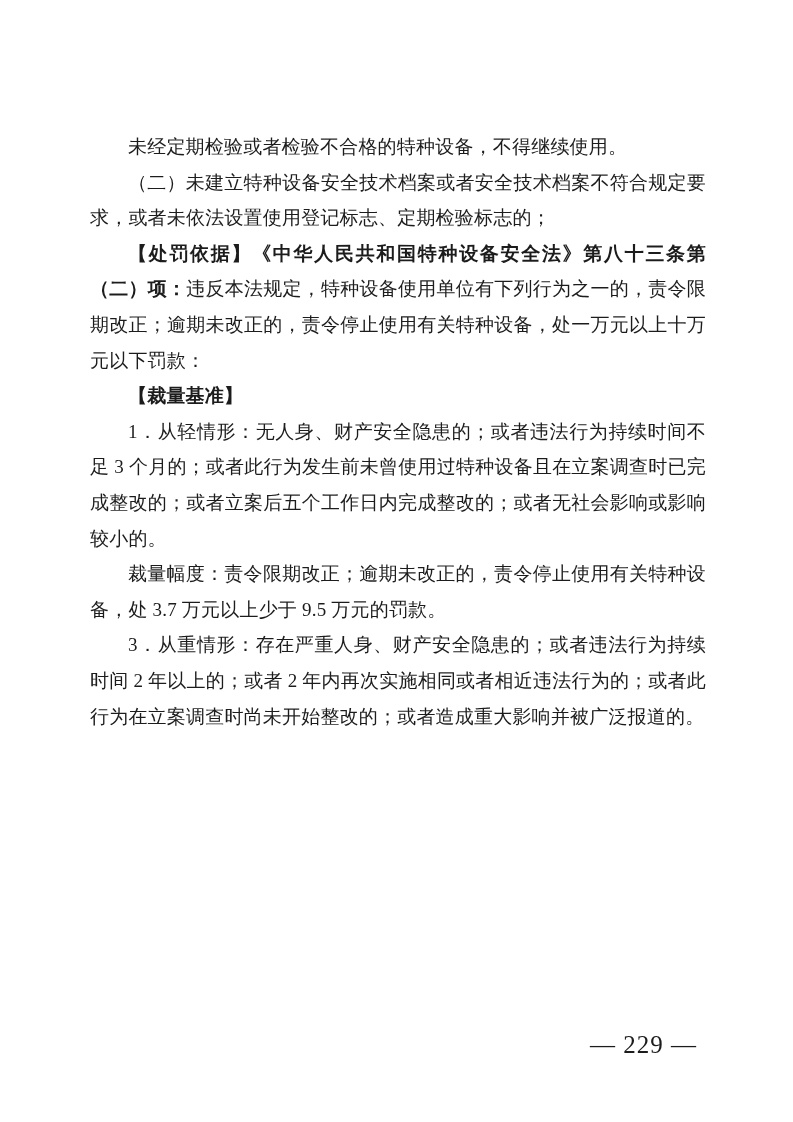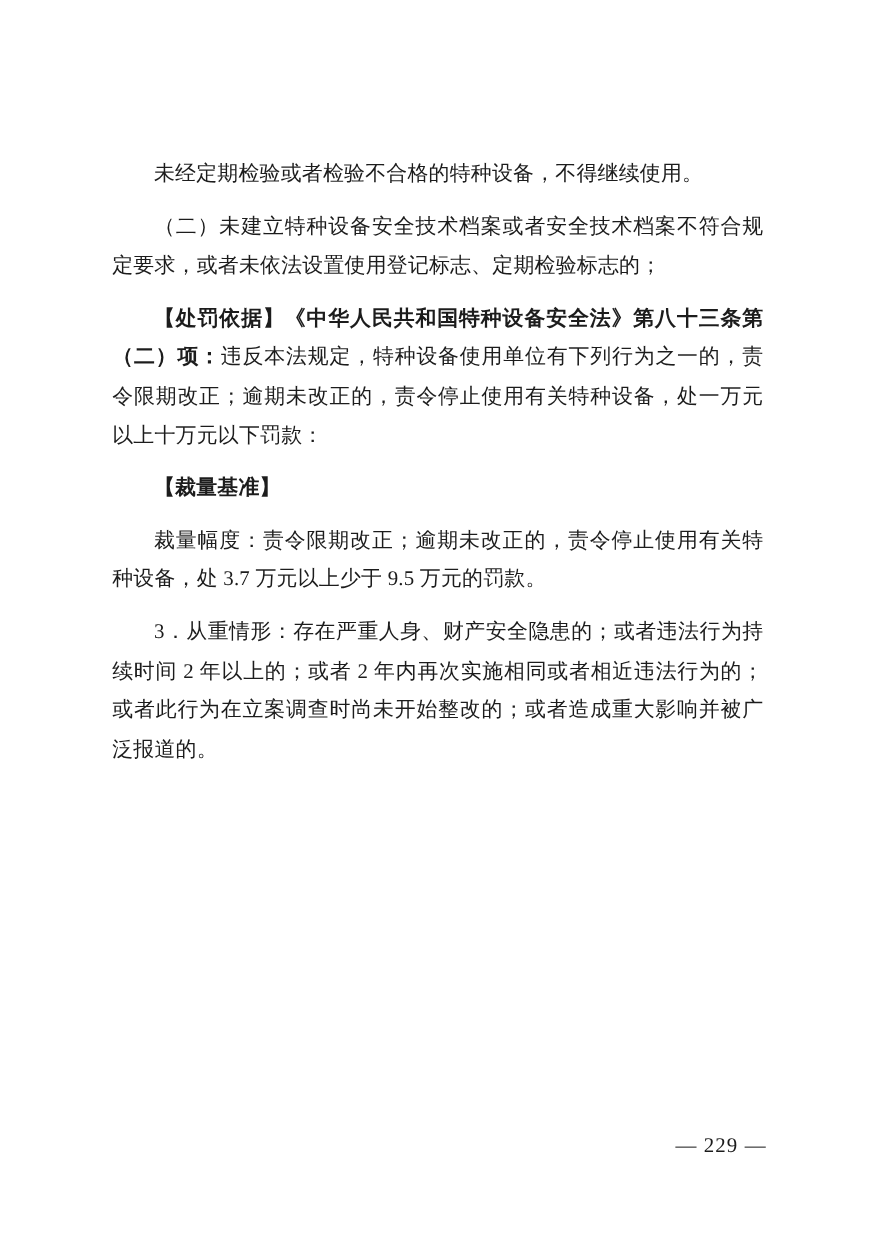--- a/index.html
+++ b/index.html
@@ -21,52 +21,53 @@
     left: 90px;
     top: 129px;
     width: 616px;
     font-size: 19px;
     letter-spacing: 0.2px;
     line-height: 35.6px;
     text-align: justify;
     text-justify: inter-ideograph;
   }
   .para {
-    margin: 12px;
+    margin: 0;
     padding: 0;
     text-indent: 2em;
   }
   .bold-lead {
     font-weight: 700;
   }
   .footer {
     position: absolute;
     top: 1031px;
     right: 96px;
-    font-size: 19px;
+    font-size: 25px;
     letter-spacing: 1px;
     color: #1c1c1c;
     white-space: nowrap;
   }
 </style>
 </head>
 <body>
 
 <div class="page">
 
   <div class="content">
 
     <p class="para"><span>未经定期检验或者检验不合格的特种设备，不得继续使用。</span></p>
 
     <p class="para"><span>（二）未建立特种设备安全技术档案或者安全技术档案不符合规定要求，或者未依法设置使用登记标志、定期检验标志的；</span></p>
 
     <p class="para"><span class="bold-lead">【处罚依据】《中华人民共和国特种设备安全法》第八十三条第（二）项：</span><span>违反本法规定，特种设备使用单位有下列行为之一的，责令限期改正；逾期未改正的，责令停止使用有关特种设备，处一万元以上十万元以下罚款：</span></p>
 
     <p class="para"><span class="bold-lead">【裁量基准】</span></p>
 
+    <p class="para"><span>1．从轻情形：无人身、财产安全隐患的；或者违法行为持续时间不足 3 个月的；或者此行为发生前未曾使用过特种设备且在立案调查时已完成整改的；或者立案后五个工作日内完成整改的；或者无社会影响或影响较小的。</span></p>
 
 
 
     <p class="para"><span>裁量幅度：责令限期改正；逾期未改正的，责令停止使用有关特种设备，处 3.7 万元以上少于 9.5 万元的罚款。</span></p>
 
     <p class="para"><span>3．从重情形：存在严重人身、财产安全隐患的；或者违法行为持续时间 2 年以上的；或者 2 年内再次实施相同或者相近违法行为的；或者此行为在立案调查时尚未开始整改的；或者造成重大影响并被广泛报道的。</span></p>
 
 
   </div>
 

